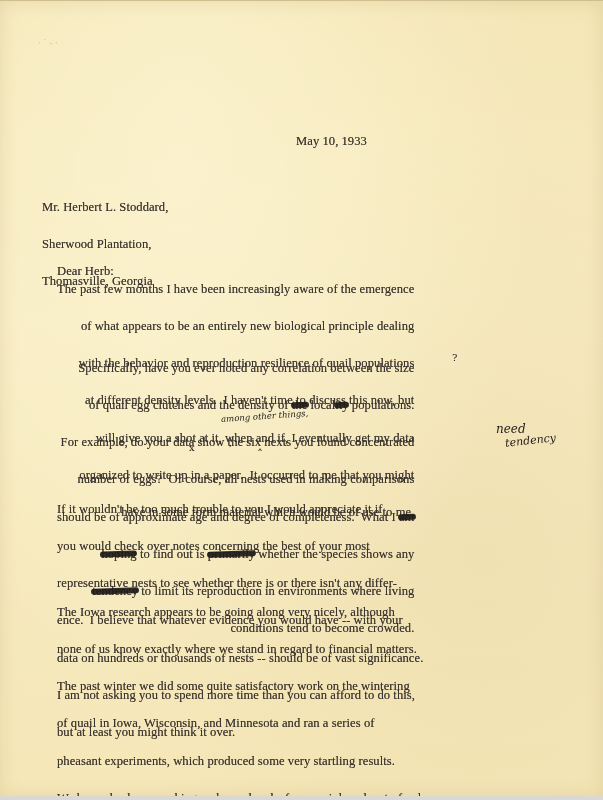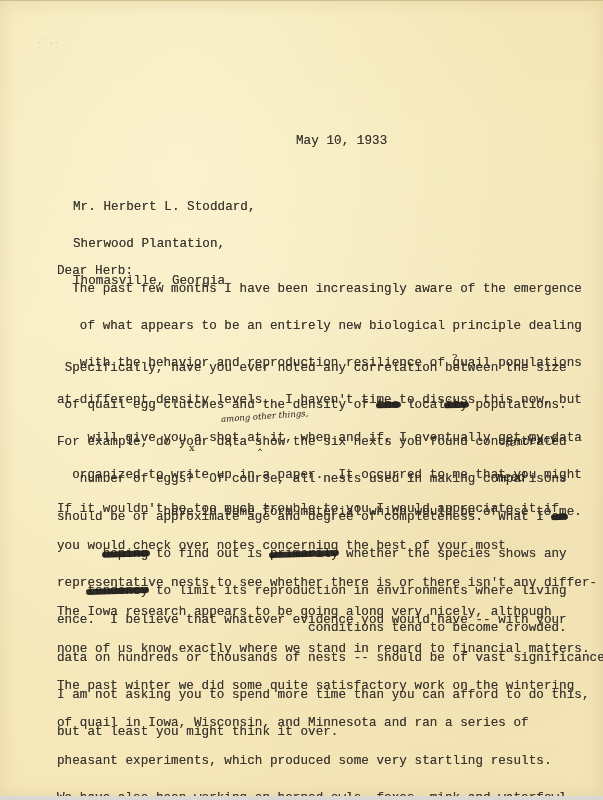--- a/index.html
+++ b/index.html
@@ -29,31 +29,31 @@
     }
     .bottom-edge {
       position: absolute;
       left: 0;
       top: 796px;
       width: 603px;
       height: 4px;
       background: #d9d8d2;
     }
     .type {
-      font-family: Liberation Mono, monospace;
+      font-family: Liberation Serif, serif;
       font-size: 12.6px;
       line-height: 12.4px;
       color: #3b3530;
       letter-spacing: 0.05px;
       white-space: pre;
       position: absolute;
       text-shadow: 0 0 0.4px rgba(40,35,30,0.6);
     }
     .date { left: 296px; top: 134px; }
-    .addr { left: 73px; top: 175px; }
+    .addr { left: 42px; top: 175px; }
     .salut { left: 57px; top: 220px; margin-top: 44px; }
     .p1 { left: 57px; top: 257px; text-align: right; }
     .p2 { left: 57px; top: 336px; text-align: right; }
     .p3 { left: 57px; top: 477px; }
     .p4 { left: 57px; top: 580px; }
     .line { display: block; height: 12.4px; }
 
     .strike {
       position: relative;
       display: inline-block;
@@ -70,21 +70,21 @@
       transform: rotate(-2deg);
       opacity: 0.92;
     }
     .hand {
       position: absolute;
       font-family: "DejaVu Serif", serif;
       font-style: italic;
       color: #1f1c1a;
       white-space: nowrap;
     }
-    .hand-need { left: 496px; top: 421px; font-size: 12px; margin-top: 48px; }
+    .hand-need { left: 496px; top: 421px; font-size: 12px; }
     .hand-among { left: 221px; top: 410px; font-size: 8.5px; transform: rotate(-4deg); }
     .hand-tendency { left: 505px; top: 433px; font-size: 11px; transform: rotate(-6deg); }
     .hand-x { left: 189px; top: 441px; font-size: 10px; font-style: normal; }
     .hand-caret { left: 258px; top: 436px; font-size: 12px; font-style: normal; }
     .hand-qmark { left: 452px; top: 351px; font-size: 10px; font-style: normal; }
     .hand-comma { left: 229px; top: 436px; font-size: 10px; font-style: normal; }
     .specks {
       position: absolute;
       left: 38px;
       top: 38px;

